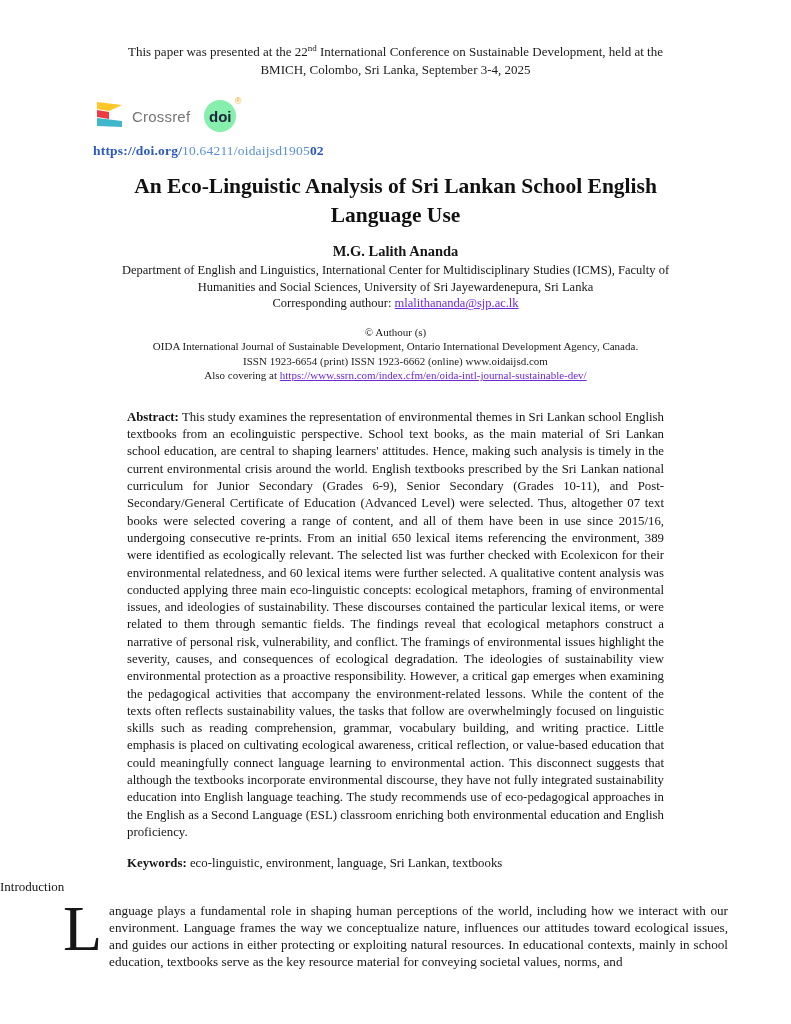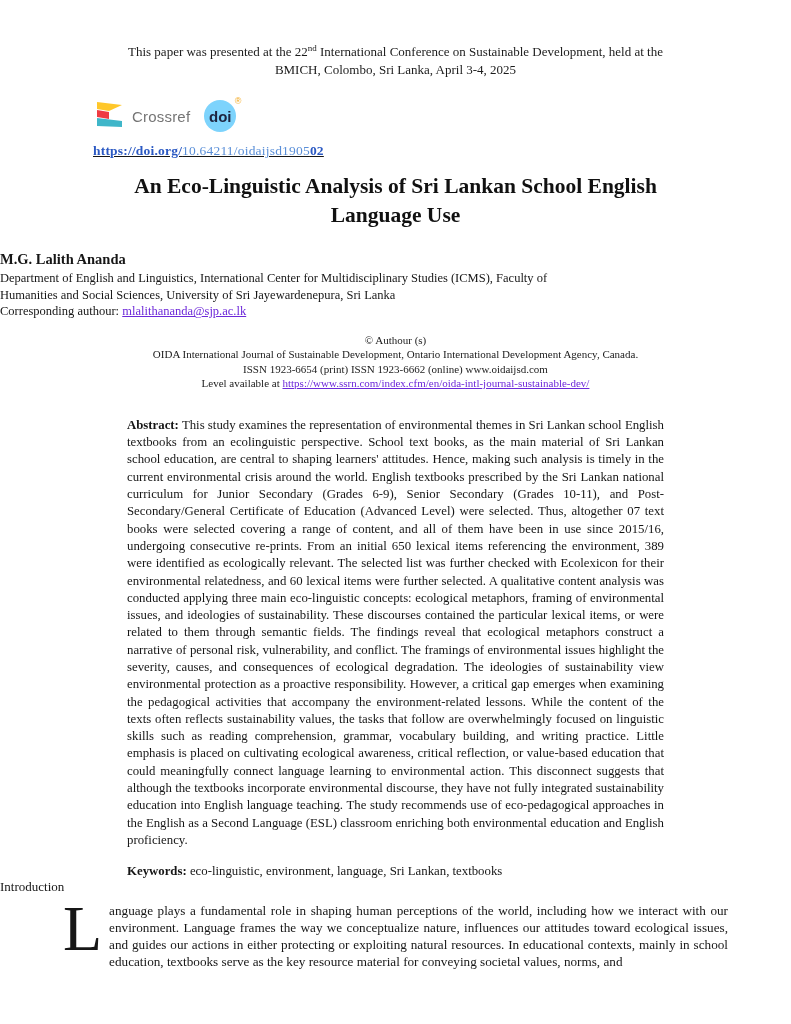--- a/index.html
+++ b/index.html
@@ -6,48 +6,48 @@
   .page{
     position:relative;width:791px;height:1024px;margin:0 auto;background:#ffffff;
     font-family:"Liberation Serif", serif;color:#161616;overflow:hidden;
   }
   .conference-note{padding-top:40px;text-align:center;font-size:13px;line-height:17.5px;color:#1b1b1b;}
   .conference-note sup{font-size:9px;}
   .logos-row{margin:20px 0 0 95px;display:flex;align-items:center;gap:14px;height:36px;}
   .crossref{display:flex;align-items:center;gap:7px;}
   .crossref-label{font-family:"Liberation Sans", sans-serif;font-size:15px;font-weight:normal;color:#757575;letter-spacing:.2px;}
   .doi-badge-wrap{position:relative;}
-  .doi-badge{width:32px;height:32px;border-radius:50%;background:#7dd3fc;display:flex;align-items:center;justify-content:center;
+  .doi-badge{width:32px;height:32px;border-radius:50%;background:#86efac;display:flex;align-items:center;justify-content:center;
     font-family:"Liberation Sans", sans-serif;font-weight:bold;font-size:15px;color:#1d2440;}
   .doi-reg{position:absolute;top:-4px;right:-5px;font-size:9px;color:#f2a71d;font-family:"Liberation Sans", sans-serif;}
   .doi-link{margin:9px 0 0 93px;font-size:13.5px;letter-spacing:.2px;}
-  .doi-link a{text-decoration:underline;cursor:pointer;}
+  .doi-link a{cursor:pointer;}
   .doi-bold{color:#2b59c3;font-weight:bold;}
   .doi-light{color:#5a8fd8;}
   .paper-title{margin-top:13px;text-align:center;font-size:21.5px;font-weight:bold;line-height:29px;color:#111;}
-  .author-block{margin-top:21px;text-align:left;}
+  .author-block{margin-top:13px;text-align:center;}
   .author-name{font-size:14.5px;font-weight:bold;}
   .affil{font-size:12.5px;line-height:16.5px;margin-top:2px;}
   a.inline-link{color:#6d28d9;text-decoration:underline;cursor:pointer;}
   .imprint{margin-top:13px;text-align:center;font-size:11px;line-height:14.5px;color:#1b1b1b;}
   .abstract-block{margin:26px auto 0 auto;width:537px;text-align:justify;font-size:12.8px;line-height:17.3px;}
   .b{font-weight:bold;}
-  .keywords{margin:15px auto 0 auto;width:537px;text-align:left;font-size:12.8px;}
+  .keywords{margin:15px auto 8px auto;width:537px;text-align:left;font-size:12.8px;}
   .intro-heading{text-align:left;font-size:13px;font-weight:normal;}
   .intro-para{margin:7px auto 0 auto;width:665px;text-align:justify;font-size:13.2px;line-height:17px;}
   .dropcap{float:left;font-size:64px;line-height:50px;padding:2px 7px 0 0;font-weight:normal;}
 </style>
 </head>
 <body>
 
 <div class="page">
 
   <div class="conference-note">
     <div><span>This paper was presented at the 22</span><sup>nd</sup><span> International Conference on Sustainable Development, held at the</span></div>
-    <div>BMICH, Colombo, Sri Lanka, April 3-4, 2025</div>
+    <div>BMICH, Colombo, Sri Lanka, September 3-4, 2025</div>
   </div>
 
   <div class="logos-row">
     <div class="crossref">
       <span>
         <svg width="30" height="27" viewBox="0 0 30 27" aria-hidden="true">
           <polygon points="2,1 27,4 14,10 2,8" fill="#ffc72a"></polygon>
           <polygon points="2,9 14,11 14,18 2,16" fill="#ef3b42"></polygon>
           <polygon points="2,17 27,20 27,26 2,25" fill="#3fb6c9"></polygon>
         </svg>
@@ -75,21 +75,21 @@
       <div>Department of English and Linguistics, International Center for Multidisciplinary Studies (ICMS), Faculty of</div>
       <div>Humanities and Social Sciences, University of Sri Jayewardenepura, Sri Lanka</div>
       <div><span>Corresponding authour: </span><a class="inline-link">mlalithananda@sjp.ac.lk</a></div>
     </div>
   </div>
 
   <div class="imprint">
     <div>© Authour (s)</div>
     <div>OIDA International Journal of Sustainable Development, Ontario International Development Agency, Canada.</div>
     <div>ISSN 1923-6654 (print) ISSN 1923-6662 (online) www.oidaijsd.com</div>
-    <div><span>Level available at </span><a class="inline-link">https://www.ssrn.com/index.cfm/en/oida-intl-journal-sustainable-dev/</a></div>
+    <div><span>Also covering at </span><a class="inline-link">https://www.ssrn.com/index.cfm/en/oida-intl-journal-sustainable-dev/</a></div>
   </div>
 
   <div class="abstract-block">
     <span class="b">Abstract:</span><span> This study examines the representation of environmental themes in Sri Lankan school English textbooks from an ecolinguistic perspective. School text books, as the main material of Sri Lankan school education, are central to shaping learners' attitudes. Hence, making such analysis is timely in the current environmental crisis around the world. English textbooks prescribed by the Sri Lankan national curriculum for Junior Secondary (Grades 6-9), Senior Secondary (Grades 10-11), and Post-Secondary/General Certificate of Education (Advanced Level) were selected. Thus, altogether 07 text books were selected covering a range of content, and all of them have been in use since 2015/16, undergoing consecutive re-prints. From an initial 650 lexical items referencing the environment, 389 were identified as ecologically relevant. The selected list was further checked with Ecolexicon for their environmental relatedness, and 60 lexical items were further selected. A qualitative content analysis was conducted applying three main eco-linguistic concepts: ecological metaphors, framing of environmental issues, and ideologies of sustainability. These discourses contained the particular lexical items, or were related to them through semantic fields. The findings reveal that ecological metaphors construct a narrative of personal risk, vulnerability, and conflict. The framings of environmental issues highlight the severity, causes, and consequences of ecological degradation. The ideologies of sustainability view environmental protection as a proactive responsibility. However, a critical gap emerges when examining the pedagogical activities that accompany the environment-related lessons. While the content of the texts often reflects sustainability values, the tasks that follow are overwhelmingly focused on linguistic skills such as reading comprehension, grammar, vocabulary building, and writing practice. Little emphasis is placed on cultivating ecological awareness, critical reflection, or value-based education that could meaningfully connect language learning to environmental action. This disconnect suggests that although the textbooks incorporate environmental discourse, they have not fully integrated sustainability education into English language teaching. The study recommends use of eco-pedagogical approaches in the English as a Second Language (ESL) classroom enriching both environmental education and English proficiency.</span>
   </div>
 
   <div class="keywords">
     <span class="b">Keywords:</span><span> eco-linguistic, environment, language, Sri Lankan, textbooks</span>
   </div>
 

